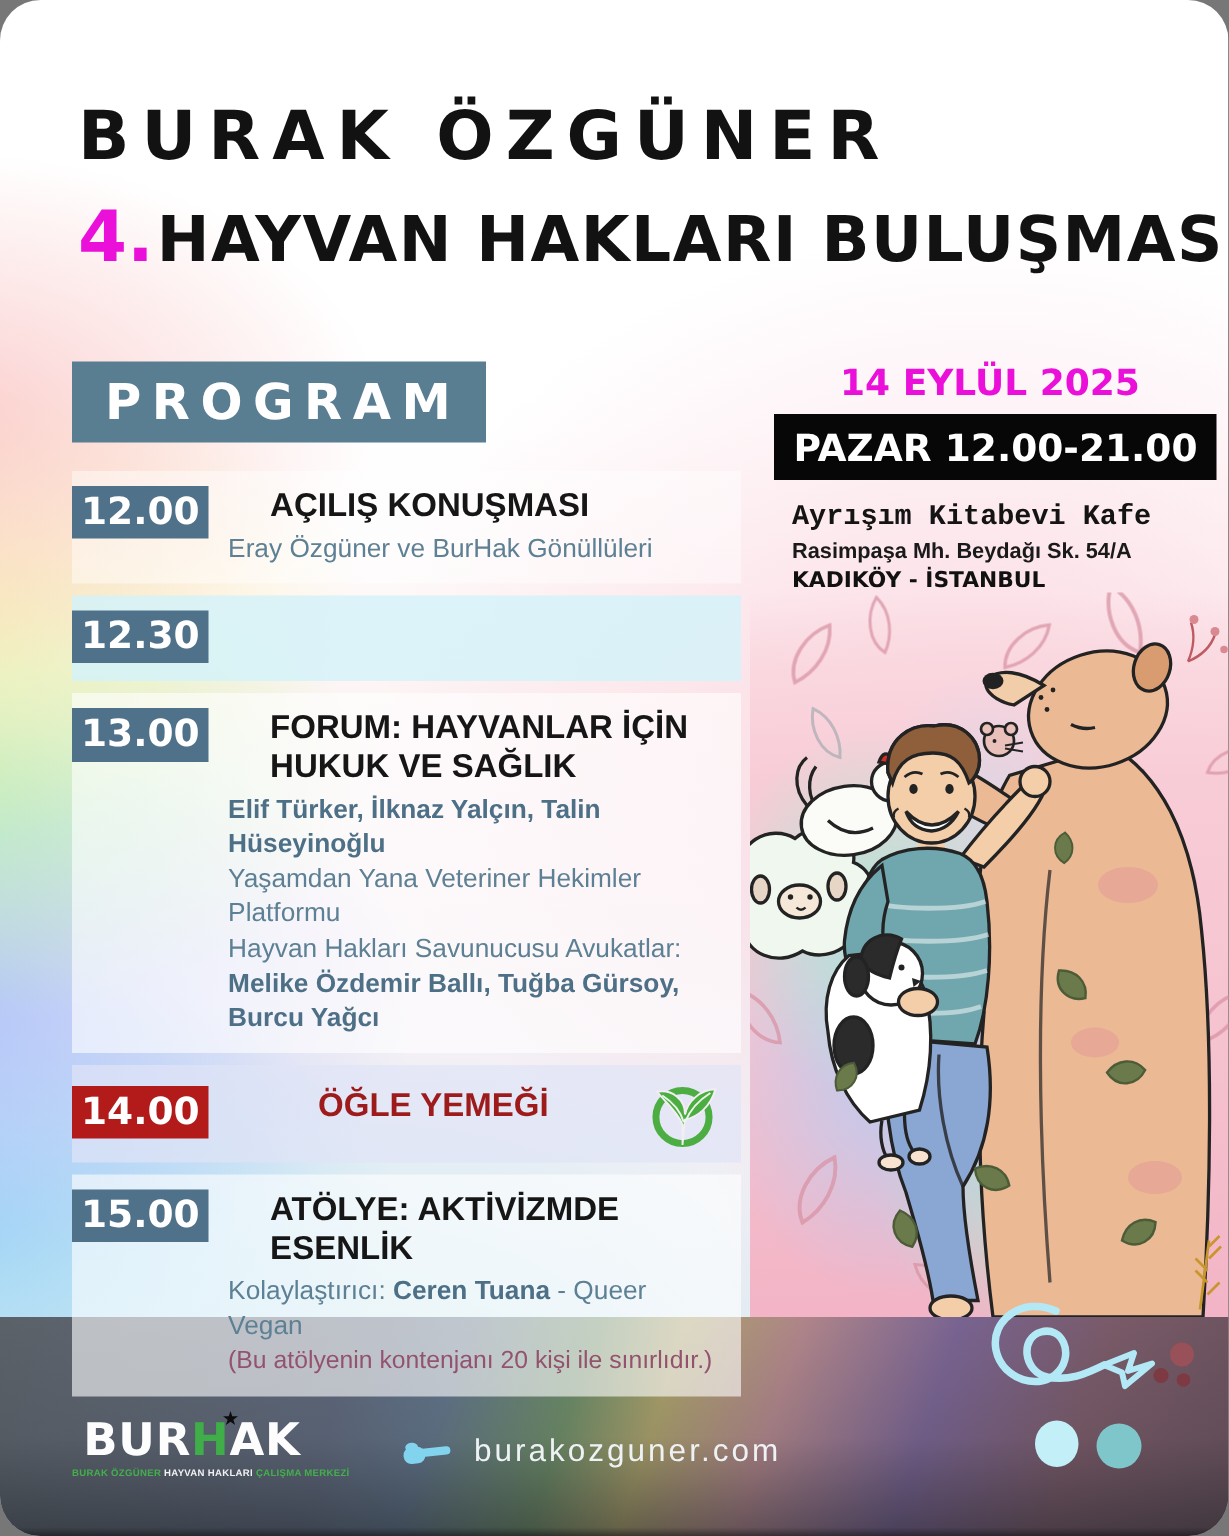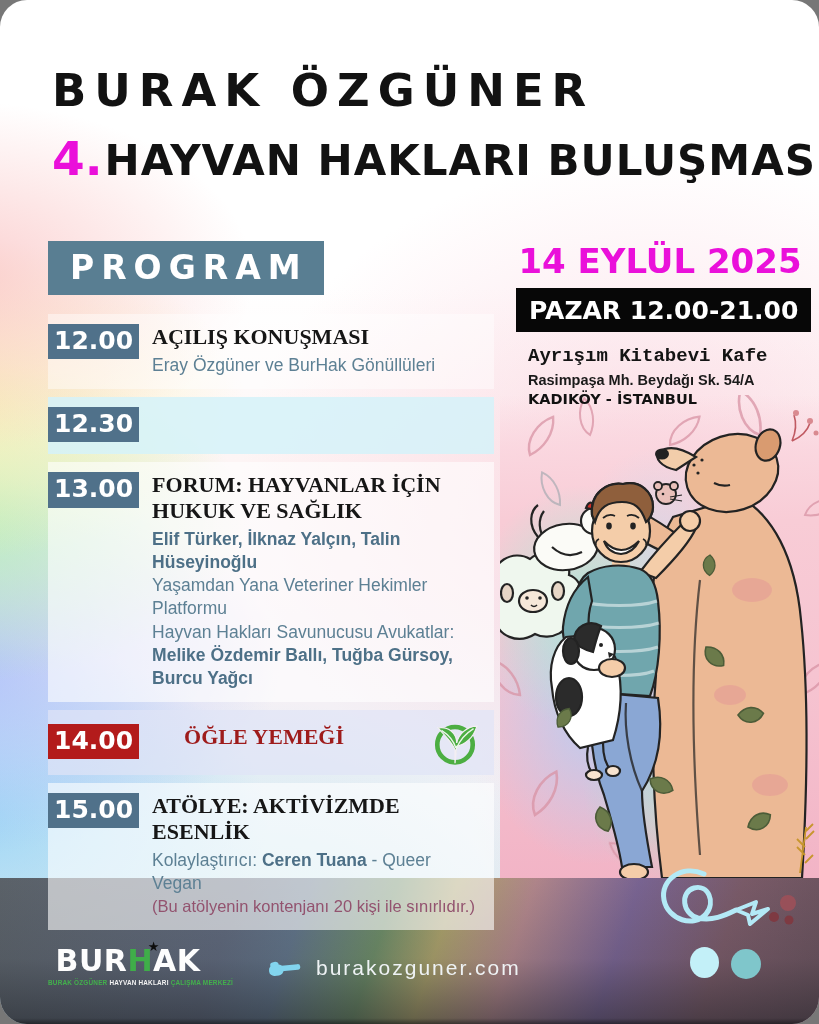--- a/index.html
+++ b/index.html
@@ -24,21 +24,21 @@
     letter-spacing:8px;color:#121212;white-space:nowrap;}
   .title-l2{font-family:"DejaVu Sans",sans-serif;font-weight:bold;font-size:42px;
     letter-spacing:1px;color:#121212;white-space:nowrap;margin-top:14px;}
   .title-num{font-size:47px;letter-spacing:0;margin-right:2px;}
   
   .program-header{position:absolute;left:48px;top:241px;z-index:5;background:#597e92;
     color:#fff;font-family:"DejaVu Sans",sans-serif;font-weight:bold;font-size:33px;
     letter-spacing:7px;padding:7px 16px 8px 22px;}
   
   .event-block{position:absolute;left:516px;top:241px;width:288px;z-index:5;}
-  .event-date{font-family:"DejaVu Sans",sans-serif;font-weight:bold;font-size:34px;
+  .event-date{font-family:"DejaVu Sans",sans-serif;font-weight:bold;font-size:24px;
     color:#ea10da;text-align:center;letter-spacing:0;white-space:nowrap;}
   .event-daytime{display:inline-block;background:#070707;color:#fff;margin-top:7px;
     font-family:"DejaVu Sans",sans-serif;font-weight:bold;font-size:25px;
     padding:8px 13px 7px;white-space:nowrap;}
   .event-venue{margin:13px 0 0 12px;font-family:Liberation Mono, monospace;font-weight:bold;
     font-size:19px;color:#141414;}
   .event-address{margin:5px 0 0 12px;font-weight:bold;font-size:14.5px;color:#1a1a1a;}
   .event-city{margin:3px 0 0 12px;font-family:"DejaVu Sans",sans-serif;font-weight:bold;
     font-size:14.5px;color:#111;}
   
@@ -46,22 +46,22 @@
   .card{display:flex;align-items:flex-start;padding:10px 10px 12px 0;margin-bottom:8px;}
   .card-none{background:rgba(255,255,255,.45);}
   .card-white{background:rgba(255,255,255,.6);}
   .card-cyan{background:rgba(213,242,249,.85);}
   .card-lavender{background:rgba(224,228,247,.7);padding-top:14px;padding-bottom:16px;gap:32px;}
   .time-badge{flex:0 0 auto;min-width:66px;text-align:center;background:#50718a;color:#fff;
     font-family:"DejaVu Sans",sans-serif;font-weight:bold;font-size:25px;
     padding:4px 6px 5px;line-height:1.05;}
   .time-badge.red{background:#b31b1b;}
   .card-content{margin-left:13px;flex:1;position:relative;}
-  .session-title{font-family:Liberation Serif, serif;font-weight:bold;font-size:22px;
-    color:#161616;line-height:1.18;letter-spacing:0;max-width:340px;}
+  .session-title{font-family:Liberation Sans, sans-serif;font-weight:bold;font-size:22px;
+    color:#161616;line-height:1.18;letter-spacing:0;max-width:340px;margin-left:28px;}
   .session-title.red{color:#9e1b1b;}
   .session-lines{margin-top:4px;}
   .sub-line{font-size:17.5px;line-height:1.32;color:#5d8094;}
   .seg-bold{font-weight:bold;color:#4d7087;}
   .seg-note{color:#93536f;font-size:16.5px;}
   .vegan-badge{position:absolute;right:2px;top:-8px;width:54px;height:54px;}
   
   .illustration{position:absolute;left:500px;top:395px;width:319px;height:483px;z-index:1;
     background:
       radial-gradient(150px 170px at 26% 44%, rgba(168,235,214,.85), transparent 72%),

